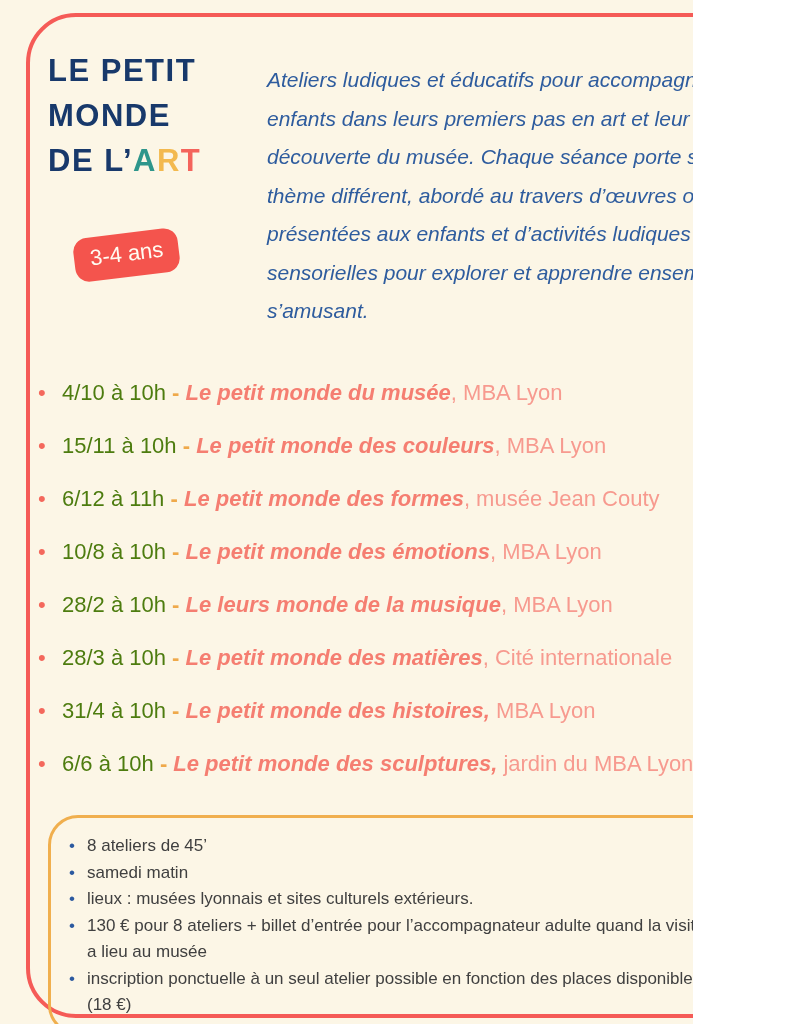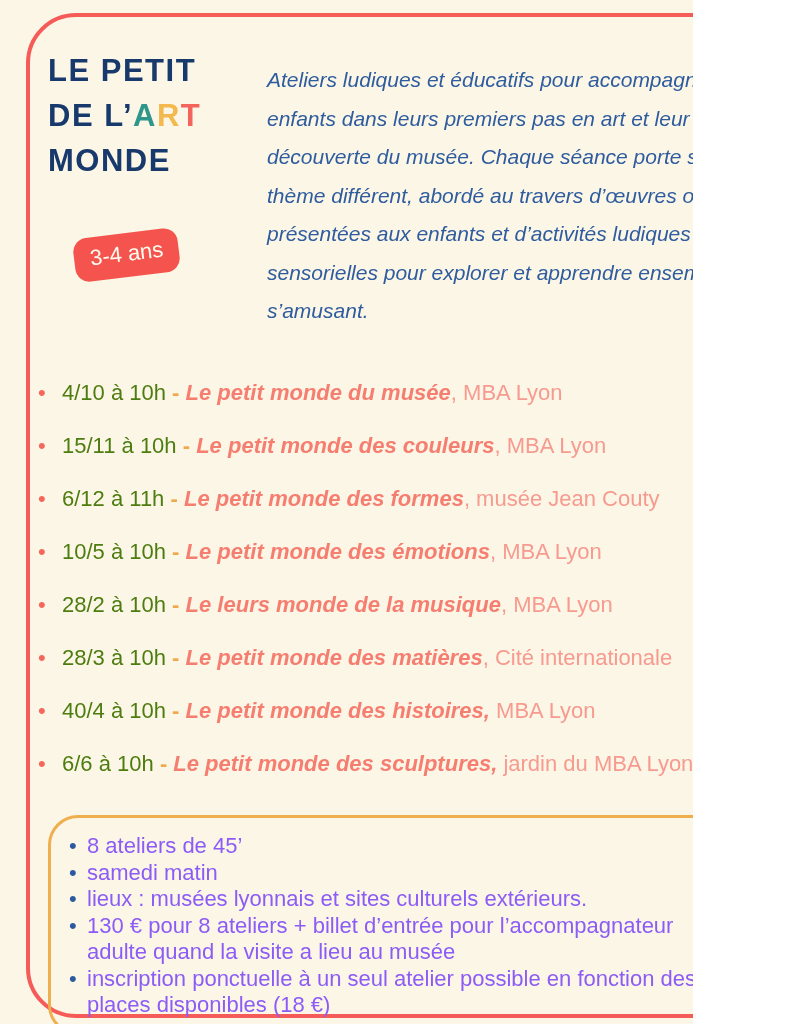--- a/index.html
+++ b/index.html
@@ -81,59 +81,59 @@
     width: 697px;
     box-sizing: border-box;
     border: 3px solid #F0AF4E;
     border-radius: 30px;
     padding: 15px 26px 13px 16px;
     background: transparent;
   }
   .info-box ul {
     margin: 0; padding: 0;
     list-style: none;
-    font-size: 22px;
+    font-size: 17px;
     line-height: 26.5px;
-    color: #8b5cf6;
+    color: #404040;
   }
   .info-box li {
     position: relative;
     padding-left: 20px;
   }
   .info-box li::before {
     content: "\2022";
     position: absolute;
     left: 2px; top: 0;
     color: #2C5AA0;
   }
 </style>
 </head>
 <body>
 
 <div class="page">
   <div class="outer-border"></div>
 
   <h1 class="title">
     <span class="t-line">LE PETIT</span>
+    <span class="t-line">MONDE</span>
     <span class="t-line"><span>DE L’</span><span id="art-letters"><span style="color: rgb(46, 150, 139);">A</span><span style="color: rgb(243, 185, 78);">R</span><span style="color: rgb(244, 100, 92);">T</span></span></span>
-    <span class="t-line">MONDE</span>
   </h1>
 
   <div class="age-badge">3-4 ans</div>
 
   <p class="intro">Ateliers ludiques et éducatifs pour accompagner les enfants dans leurs premiers pas en art et leur découverte du musée. Chaque séance porte sur un thème différent, abordé au travers d’œuvres originales présentées aux enfants et d’activités ludiques et sensorielles pour explorer et apprendre ensemble en s’amusant.</p>
 
   <ul class="workshops" id="workshop-list">
       <li><span class="w-date">4/10 à 10h</span> <span class="w-sep">-</span> <span class="w-title">Le petit monde du musée</span><span class="w-loc">, MBA Lyon</span></li>
       <li><span class="w-date">15/11  à 10h</span> <span class="w-sep">-</span> <span class="w-title">Le petit monde des couleurs</span><span class="w-loc">, MBA Lyon</span></li>
       <li><span class="w-date">6/12 à 11h</span> <span class="w-sep">-</span> <span class="w-title">Le petit monde des formes</span><span class="w-loc">, musée Jean Couty</span></li>
-      <li><span class="w-date">10/5 à 10h</span> <span class="w-sep">-</span> <span class="w-title">Le petit monde des émotions</span><span class="w-loc">, MBA Lyon</span></li>
+      <li><span class="w-date">10/8 à 10h</span> <span class="w-sep">-</span> <span class="w-title">Le petit monde des émotions</span><span class="w-loc">, MBA Lyon</span></li>
       <li><span class="w-date">28/2 à 10h</span> <span class="w-sep">-</span> <span class="w-title">Le leurs monde de la musique</span><span class="w-loc">, MBA Lyon</span></li>
       <li><span class="w-date">28/3 à 10h</span> <span class="w-sep">-</span> <span class="w-title">Le petit monde des matières</span><span class="w-loc">, Cité internationale</span></li>
-      <li><span class="w-date">40/4 à 10h</span> <span class="w-sep">-</span> <span class="w-title">Le petit monde des histoires,</span><span class="w-loc"> MBA Lyon</span></li>
+      <li><span class="w-date">31/4 à 10h</span> <span class="w-sep">-</span> <span class="w-title">Le petit monde des histoires,</span><span class="w-loc"> MBA Lyon</span></li>
       <li><span class="w-date">6/6 à 10h</span> <span class="w-sep">-</span> <span class="w-title">Le petit monde des sculptures,</span><span class="w-loc"> jardin du MBA Lyon</span></li>
     </ul>
 
   <div class="info-box">
     <ul id="info-list">
         <li>8 ateliers de 45’</li>
         <li>samedi matin</li>
         <li>lieux : musées lyonnais et sites culturels extérieurs.</li>
         <li>130 € pour 8 ateliers + billet d’entrée pour l’accompagnateur adulte quand la visite a lieu au musée</li>
         <li>inscription ponctuelle à un seul atelier possible en fonction des places disponibles (18 €)</li>

